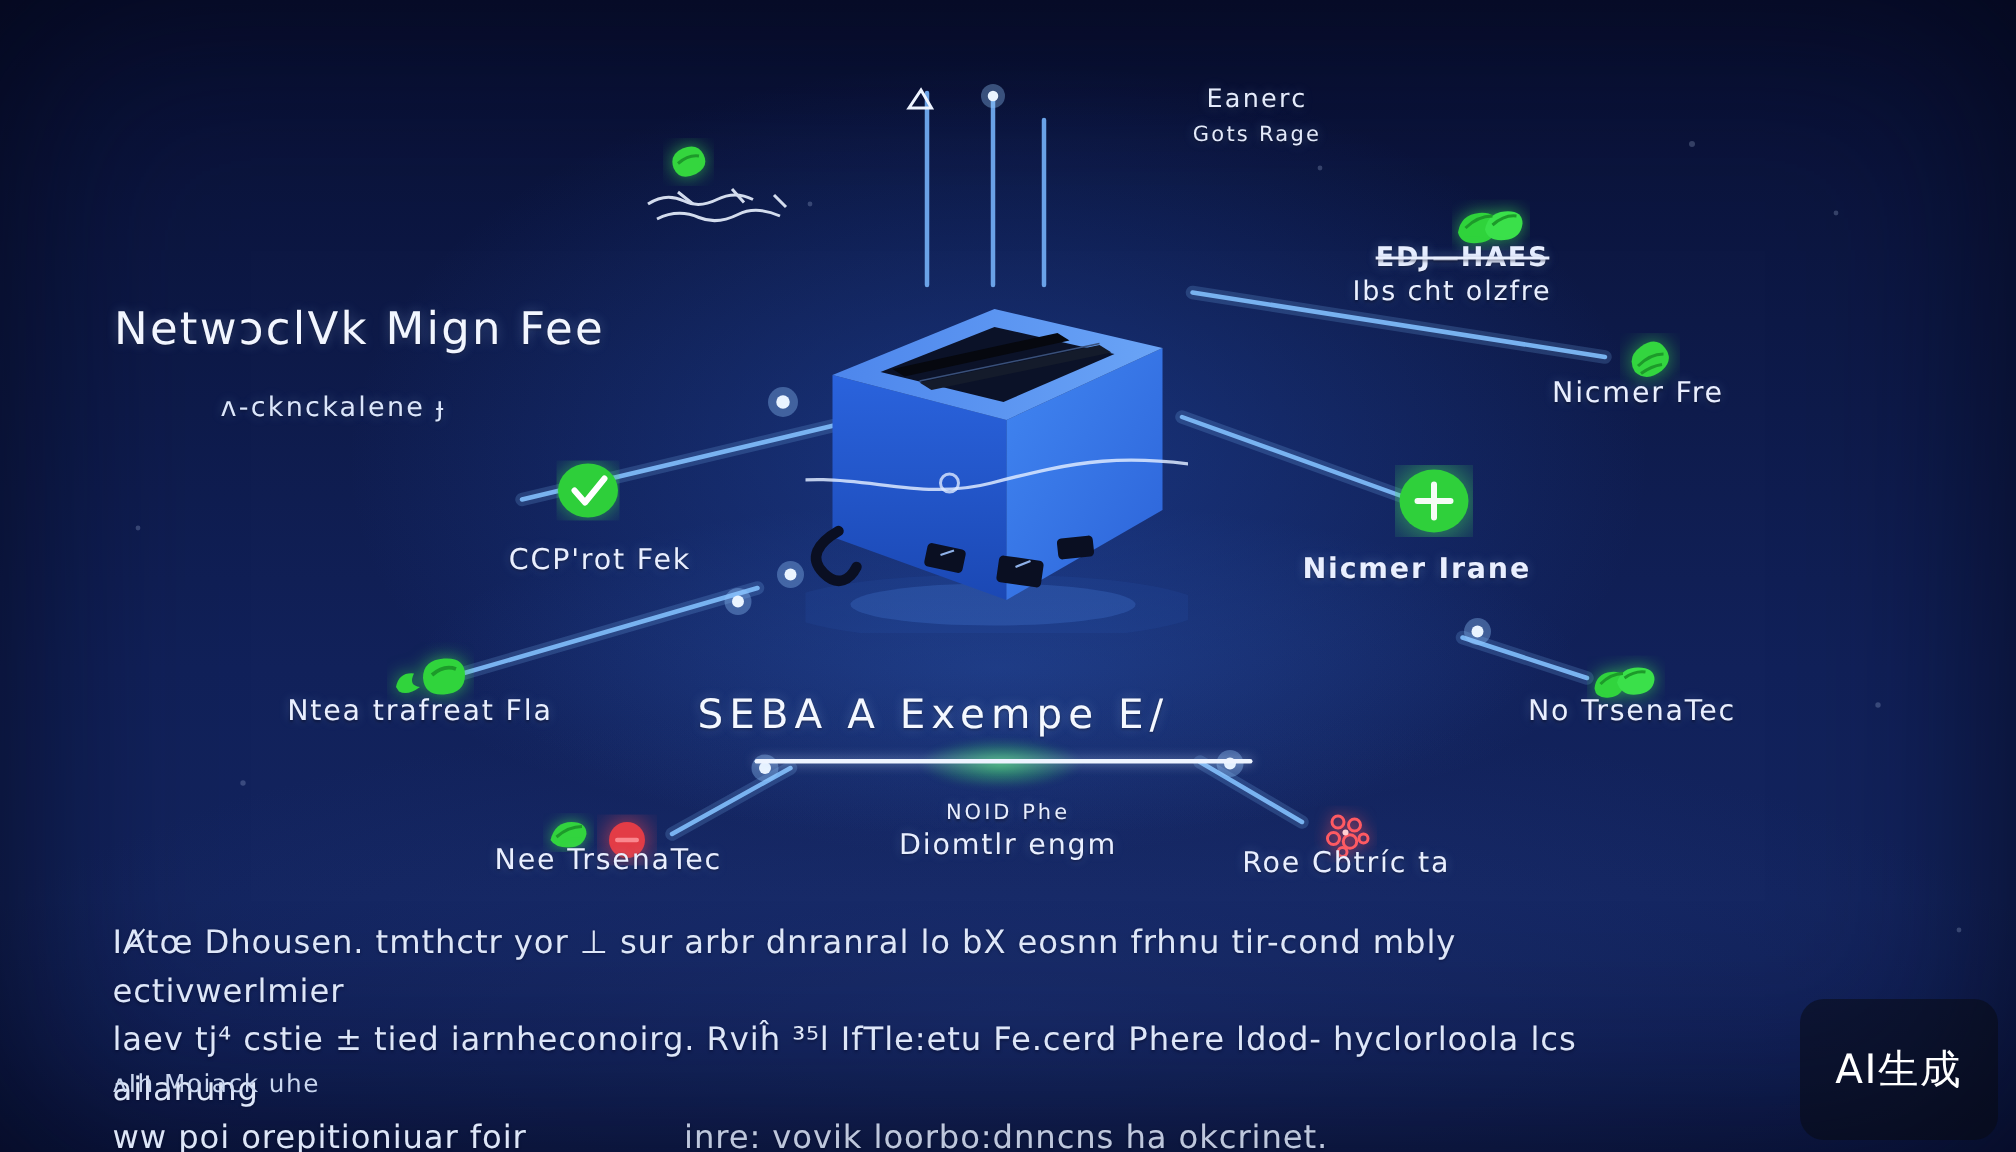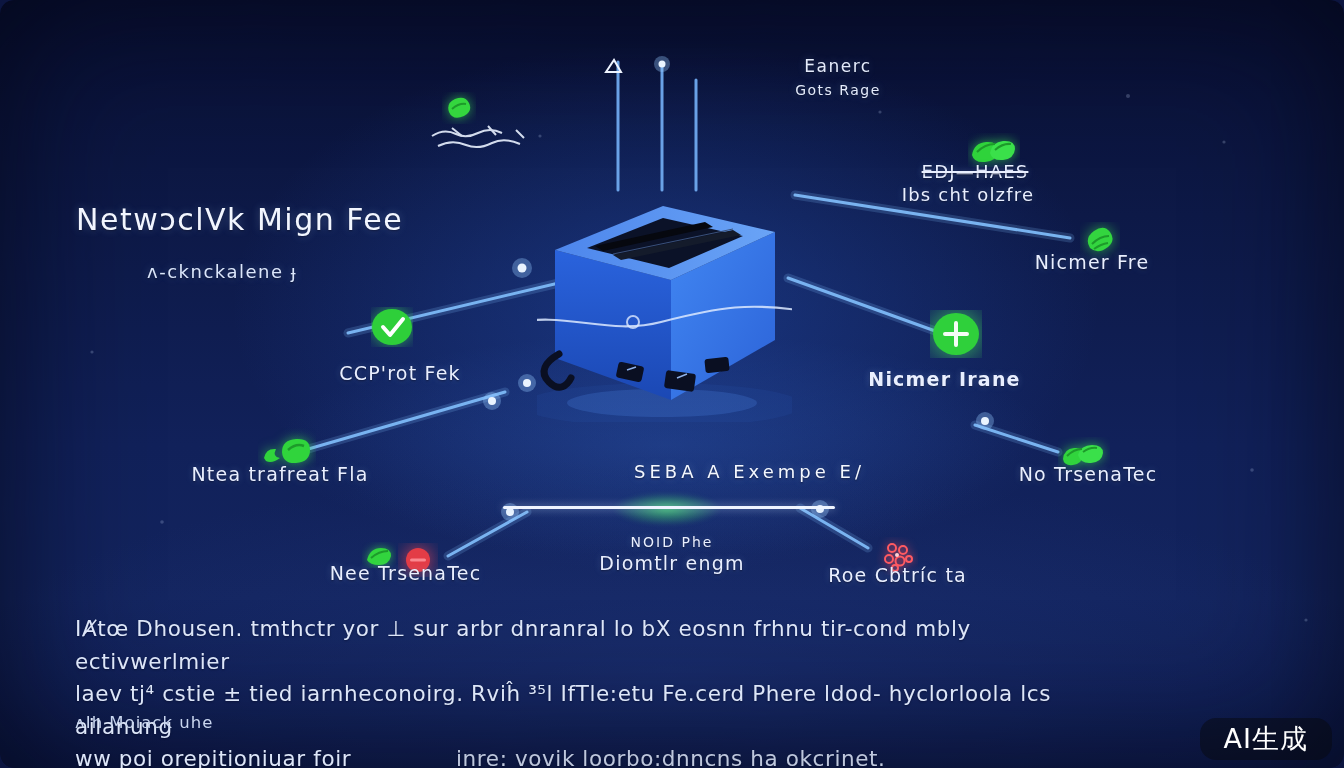--- a/index.html
+++ b/index.html
@@ -10,48 +10,47 @@
     -webkit-font-smoothing:antialiased;
   }
   .stage{
     position:absolute;inset:0;
     background:
       radial-gradient(620px 380px at 49.5% 40%, rgba(43,94,205,0.38), rgba(43,94,205,0) 70%),
       radial-gradient(520px 150px at 49.5% 58%, rgba(70,130,230,0.20), rgba(70,130,230,0) 75%),
       radial-gradient(900px 260px at 50% 88%, rgba(38,64,140,0.35), rgba(38,64,140,0) 80%),
       linear-gradient(180deg,#091034 0%, #0d1947 28%, #11215a 58%, #13245e 78%, #0e1b4e 100%);
     box-shadow: inset 0 0 140px rgba(3,6,22,0.85);
-    border-radius: 14px;
   }
   .abs{position:absolute;}
   .glow-text{text-shadow:0 0 8px rgba(170,205,255,0.30), 0 1px 2px rgba(0,0,20,0.5);}
   .label{
     color:#e9efff;font-size:19px;letter-spacing:1.2px;
     text-shadow:0 0 7px rgba(160,200,255,0.28), 0 1px 2px rgba(0,0,20,0.55);
     white-space:nowrap;
   }
   .main-title{font-size:30px;letter-spacing:1.5px;color:#f2f6ff;font-weight:500;}
   .sub-title{font-size:18px;letter-spacing:1.5px;color:#dbe6fb;}
-  .center-heading{font-size:18px;letter-spacing:4px;color:#f4f8ff;font-weight:500;text-align:right;}
+  .center-heading{font-size:27px;letter-spacing:4px;color:#f4f8ff;font-weight:500;text-align:left;}
   .heading-underline{height:3px;background:#eef4ff;border-radius:2px;box-shadow:0 0 8px rgba(200,225,255,0.6);}
   .underline-glow{
     width:150px;height:46px;border-radius:50%;
     background:radial-gradient(closest-side, rgba(70,220,110,0.75), rgba(70,220,110,0) 72%);
     filter:blur(2px);
   }
   .top-note{font-size:17px;color:#e4ebfb;letter-spacing:1.5px;text-align:center;line-height:24px;}
   .para{color:#dde6f8;font-size:21.5px;line-height:32.5px;letter-spacing:0.6px;
         text-shadow:0 1px 2px rgba(0,0,25,0.4);}
   .footnote{color:#c9d6ef;font-size:16.5px;letter-spacing:1px;}
   .watermark{
     background:rgba(8,10,18,0.52);color:#ffffff;font-size:27px;letter-spacing:1px;
-    padding:3px 24px;border-radius:16px;
+    padding:29px 24px;border-radius:16px;
   }
   .node-label{text-align:center;}
-  .strike{text-decoration:line-through;text-decoration-thickness:1.5px;}
+  .strike{text-decoration:line-through;text-decoration-thickness:1.5px;font-weight:bold;}
   svg{display:block;}
 </style>
 </head>
 <body>
 
 <div class="stage">
 
   <svg class="abs" style="left:0;top:0;" width="1344" height="768" viewBox="0 0 1344 768">
     <g stroke="#7db9f7" stroke-linecap="round" fill="none">
 

